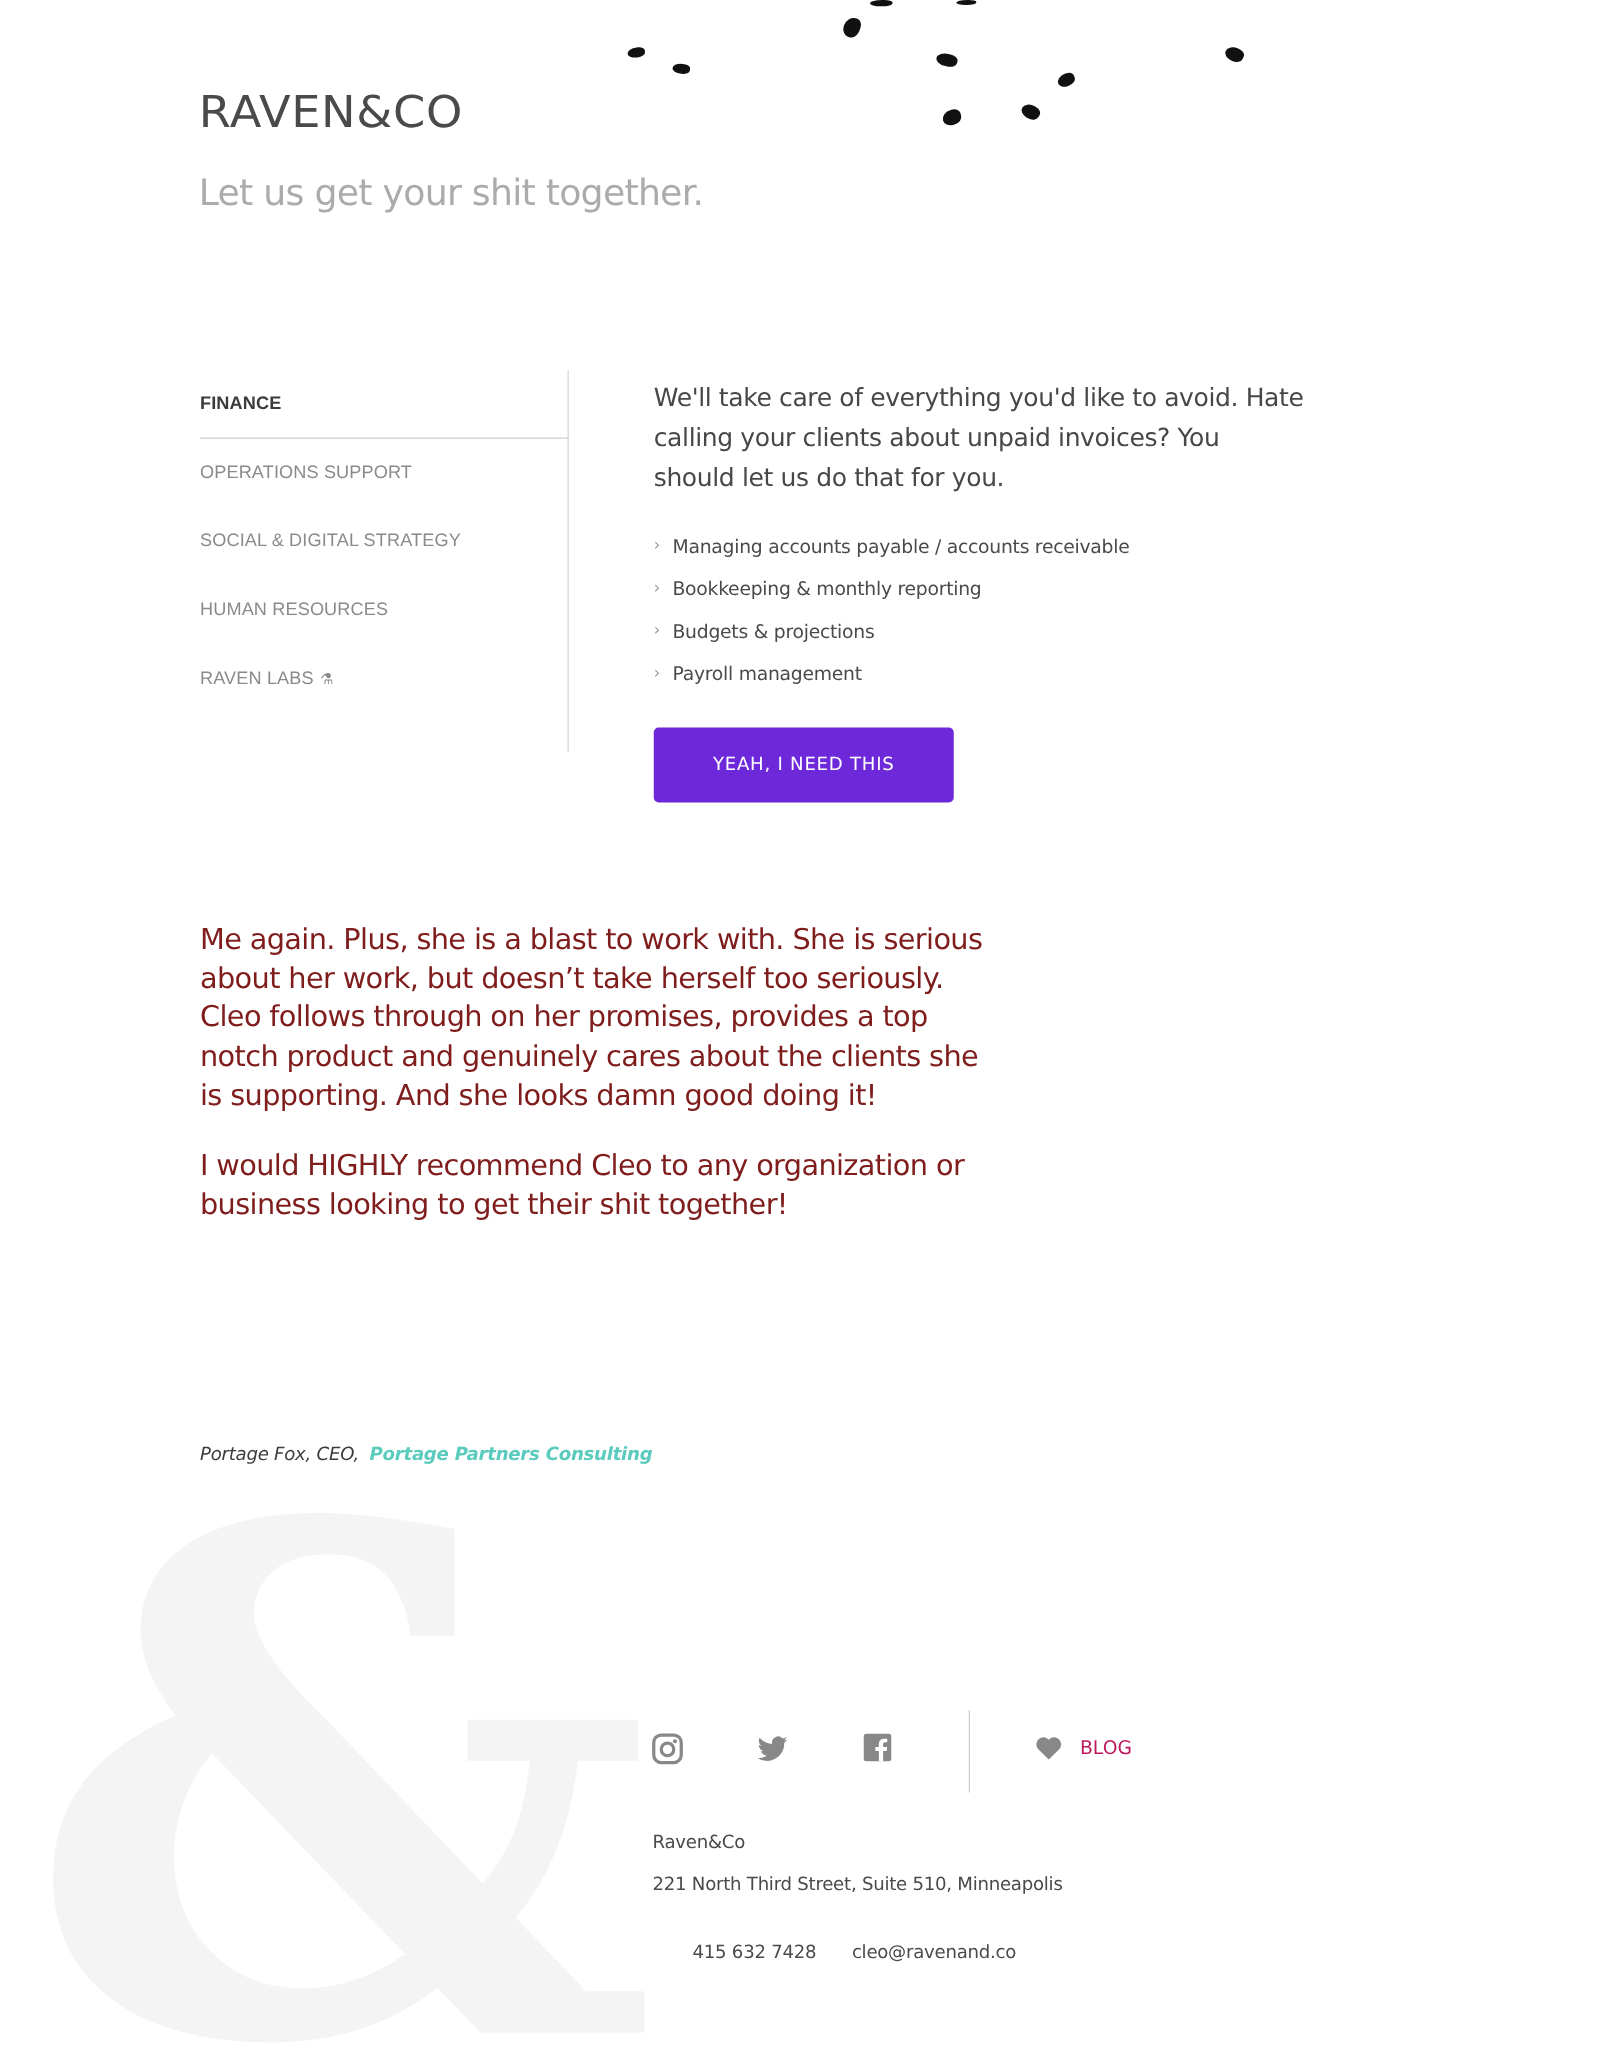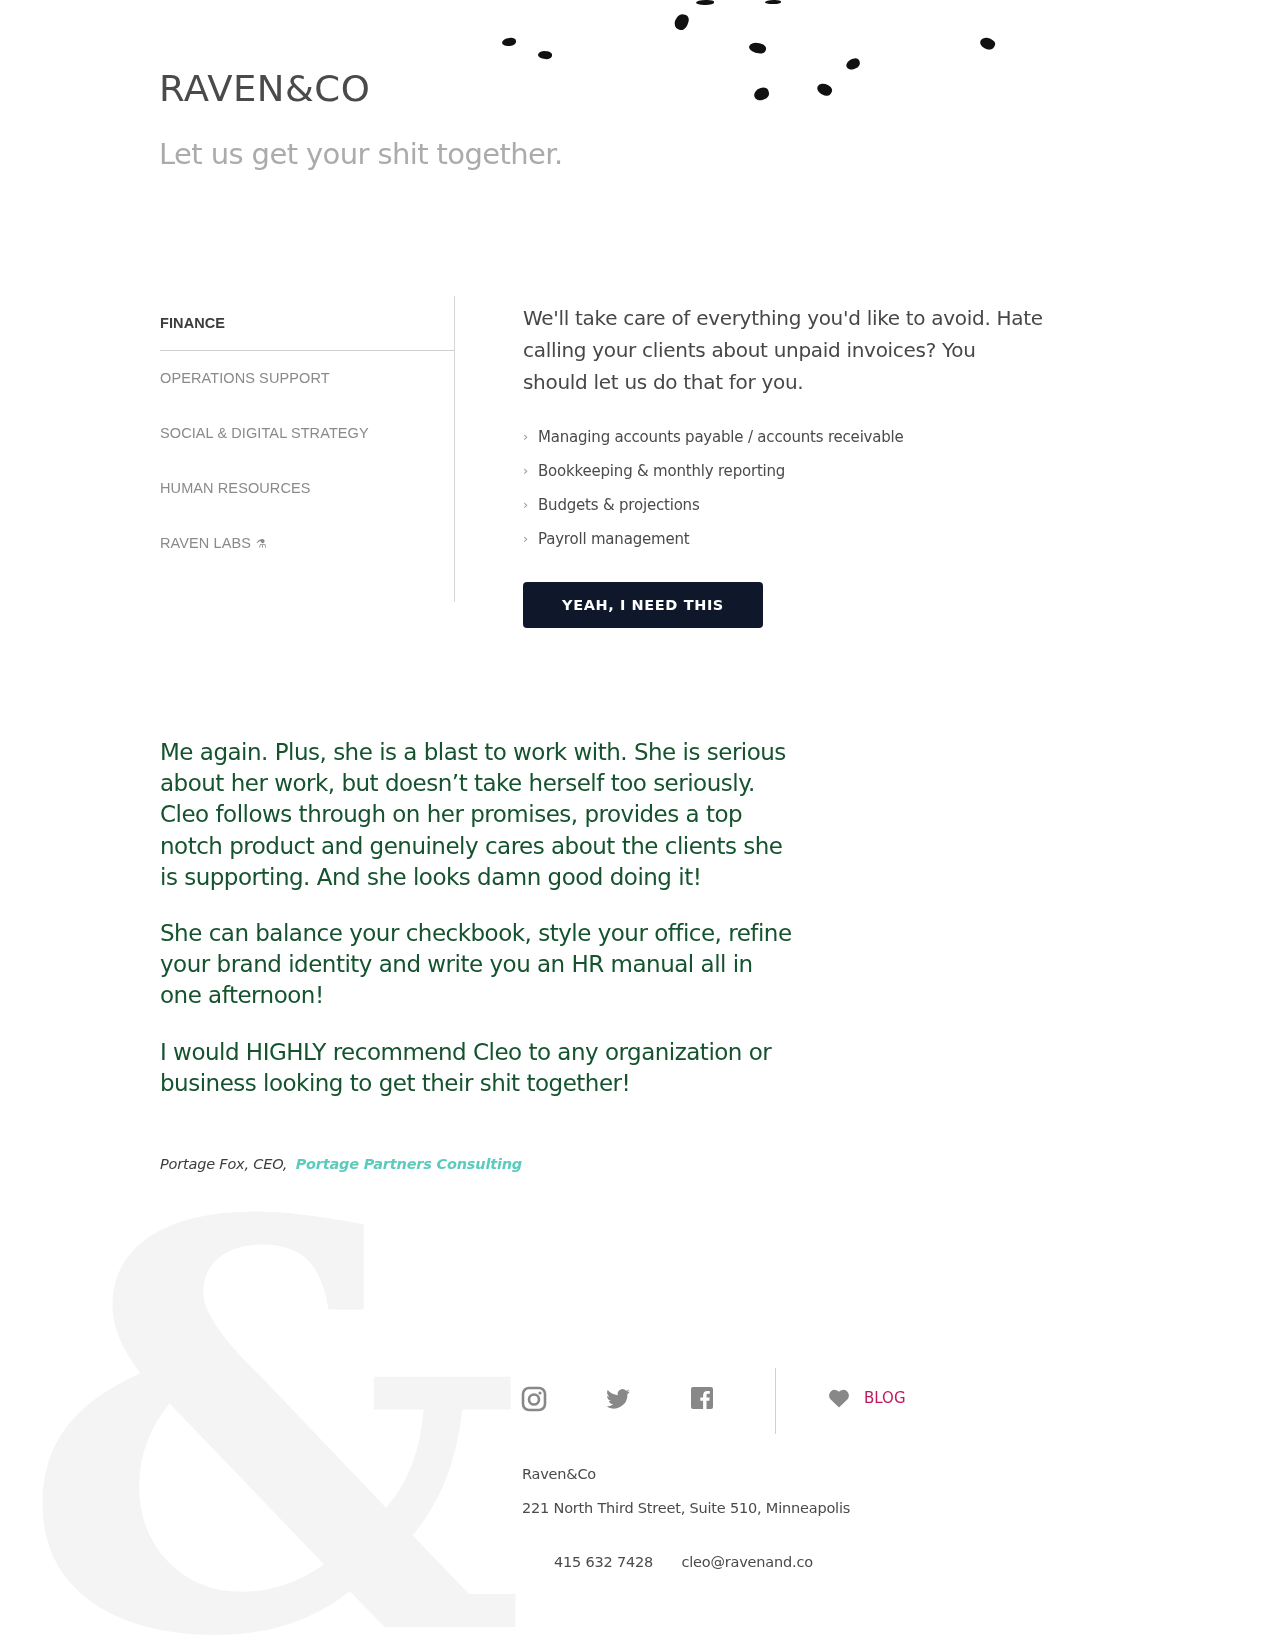--- a/index.html
+++ b/index.html
@@ -16,24 +16,24 @@
   .nav-item { position: absolute; left: 0; font-size: 14.5px; color: #8a8a8a; letter-spacing: 0.1px; text-transform: uppercase; cursor: pointer; white-space: nowrap; }
   .nav-item.active { color: #3c3c3c; font-weight: bold; }
   .nav-underline { position: absolute; left: 0; top: 54px; width: 295px; height: 1px; background: #d0d0d0; }
   .flask { display: inline-block; margin-left: 5px; font-size: 12px; color: #8a8a8a; }
 
   .content { position: absolute; left: 523px; top: 302px; width: 520px; }
   .intro { font-size: 20px; line-height: 32px; color: #474747; font-family: "DejaVu Sans", sans-serif; letter-spacing: -0.3px; }
   .services { list-style: none; margin-top: 22px; }
   .services li { position: relative; padding-left: 15px; font-size: 15px; line-height: 34px; color: #4a4a4a; font-family: "DejaVu Sans", sans-serif; letter-spacing: -0.2px; }
   .chev { position: absolute; left: 0; top: 0; color: #999; font-size: 13px; }
-  .cta { position: absolute; left: 523px; top: 582px; width: 240px; height: 46px; background: #0f172a; border-radius: 4px; border: none; color: #fff; font-weight: bold; font-size: 14.5px; letter-spacing: 0.6px; text-transform: uppercase; font-family: "DejaVu Sans", sans-serif; cursor: pointer; }
+  .cta { position: absolute; left: 523px; top: 582px; width: 240px; height: 60px; background: #6d28d9; border-radius: 4px; border: none; color: #fff; font-weight: normal; font-size: 14.5px; letter-spacing: 0.6px; text-transform: uppercase; font-family: "DejaVu Sans", sans-serif; cursor: pointer; }
 
   .testimonial { position: absolute; left: 160px; top: 737px; width: 640px; }
-  .testimonial p { font-size: 23px; line-height: 31.2px; color: #14532d; font-family: "DejaVu Sans", sans-serif; letter-spacing: -0.5px; margin-bottom: 25px; }
+  .testimonial p { font-size: 23px; line-height: 31.2px; color: #7f1d1d; font-family: "DejaVu Sans", sans-serif; letter-spacing: -0.5px; margin-bottom: 25px; }
   .attribution { position: absolute; left: 160px; top: 1156px; font-size: 14.5px; font-style: italic; color: #3c3c3c; font-family: "DejaVu Sans", sans-serif; letter-spacing: -0.2px; }
   .attribution a { color: #5bcbbd; font-weight: bold; text-decoration: none; margin-left: 4px; text-align: right; }
 
   .ampersand { position: absolute; left: 20px; top: 1150px; font-size: 560px; line-height: 1; color: #f4f4f4; font-family: "DejaVu Serif", serif; font-weight: bold; z-index: 0; }
 
   .social { position: absolute; left: 521px; top: 1386px; z-index: 1; }
   .social-icon { position: absolute; top: 0; width: 26px; height: 26px; cursor: pointer; }
   .footer-divider { position: absolute; left: 775px; top: 1368px; width: 1px; height: 66px; background: #d0d0d0; z-index: 1; }
   .blog { position: absolute; left: 828px; top: 1388px; display: flex; align-items: center; gap: 14px; z-index: 1; cursor: pointer; }
   .blog-label { font-size: 15px; color: #be185d; font-family: "DejaVu Sans", sans-serif; text-transform: uppercase; }
@@ -79,21 +79,20 @@
     <li><span class="chev">›</span><span>Managing accounts payable / accounts receivable</span></li>
     <li><span class="chev">›</span><span>Bookkeeping &amp; monthly reporting</span></li>
     <li><span class="chev">›</span><span>Budgets &amp; projections</span></li>
     <li><span class="chev">›</span><span>Payroll management</span></li>
   </ul>
 </div>
 <button class="cta">YEAH, I NEED THIS</button>
 
 <div class="testimonial">
   <p>Me again. Plus, she is a blast to work with. She is serious about her work, but doesn’t take herself too seriously. Cleo follows through on her promises, provides a top notch product and genuinely cares about the clients she is supporting. And she looks damn good doing it!</p>
-  <p>She can balance your checkbook, style your office, refine your brand identity and write you an HR manual all in one afternoon!</p>
   <p>I would HIGHLY recommend Cleo to any organization or business looking to get their shit together!</p>
 </div>
 <div class="attribution">
   <span>Portage Fox, CEO,</span>
   <a>Portage Partners Consulting</a>
 </div>
 
 <div class="ampersand">&amp;</div>
 
 <div class="social">

